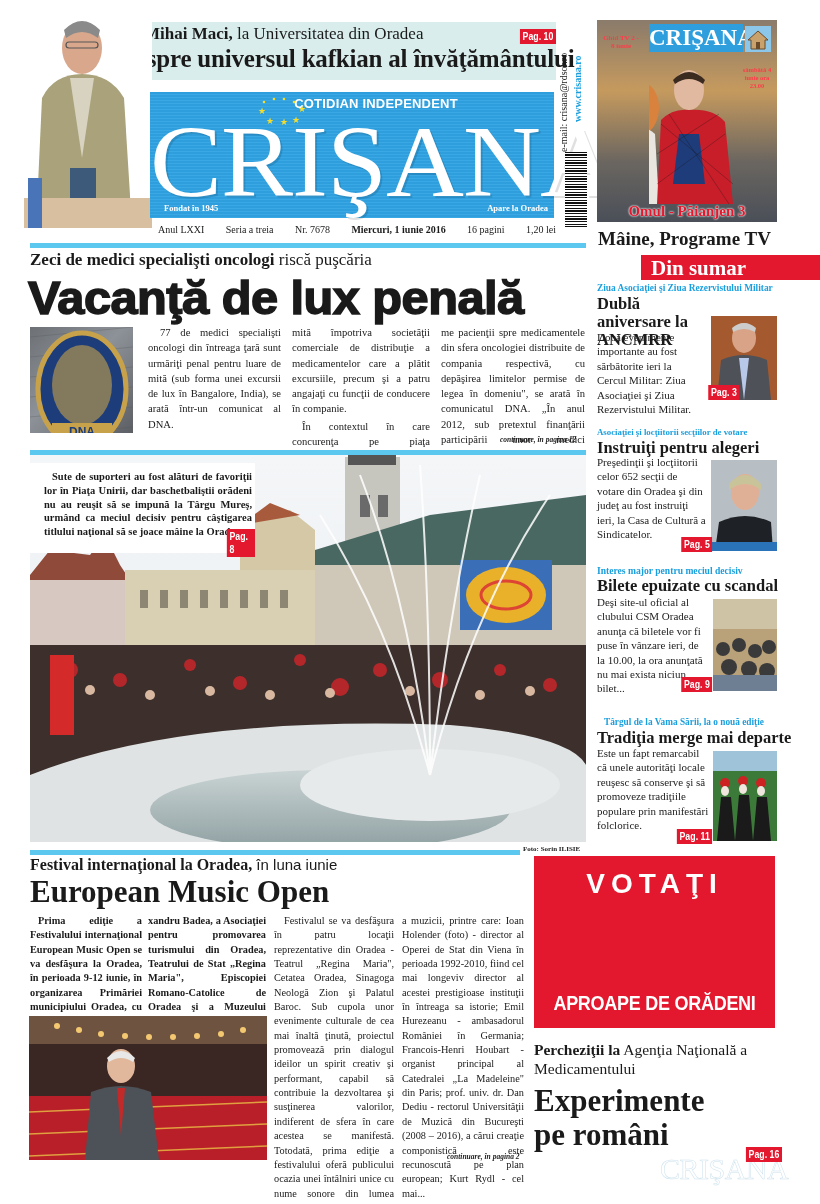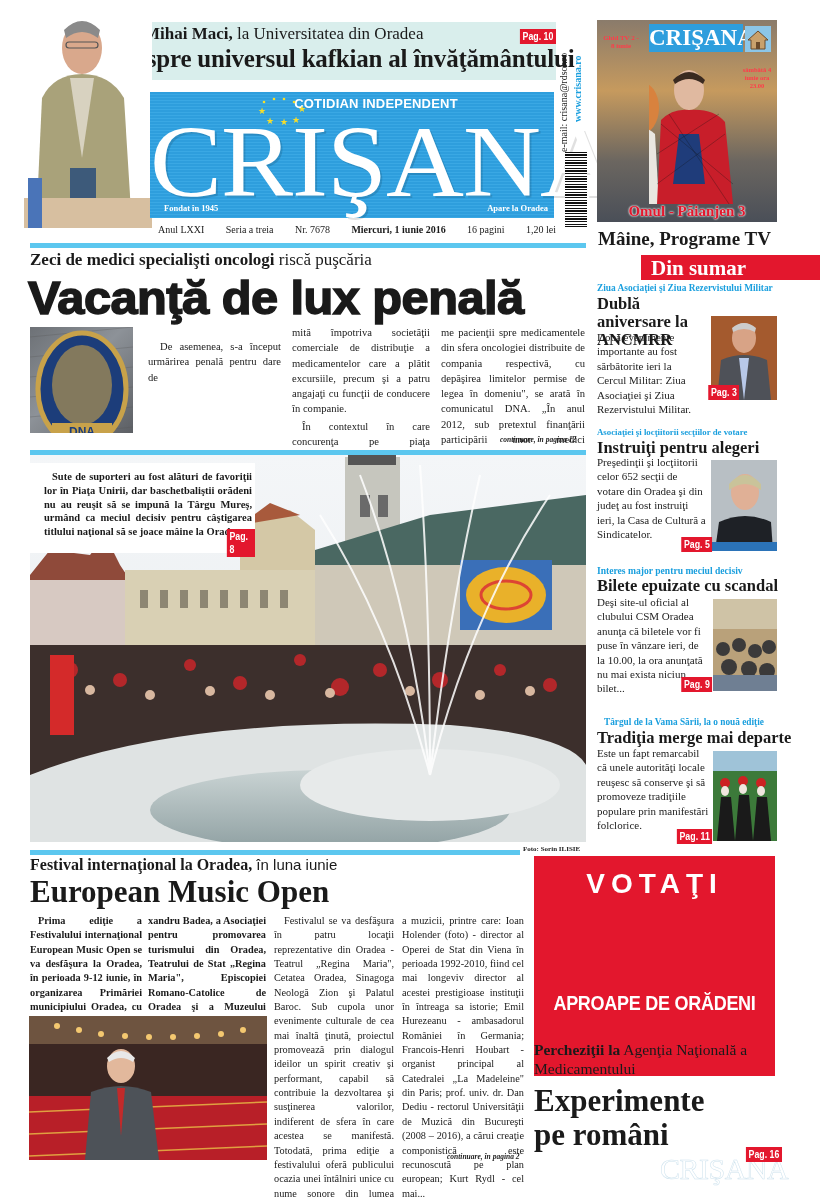--- a/index.html
+++ b/index.html
@@ -87,21 +87,21 @@
   #emo-c1 { left: 30px; top: 914px; width: 112px; }
   #emo-c2 { left: 148px; top: 914px; width: 118px; }
   #emo-c3 { left: 274px; top: 914px; width: 120px; }
   #emo-c4 { left: 402px; top: 914px; width: 122px; }
   #emo-c3, #emo-c4 { font-size: 10.3px; line-height: 14.35px; }
   #emo-c1, #emo-c2 { font-size: 10.3px; line-height: 14.35px; }
   #emo-cont { left: 447px; top: 1152px; font-size: 7.5px; font-style: italic; font-weight: bold; white-space: nowrap; }
   #holender-photo { left: 29px; top: 1016px; width: 238px; height: 144px; }
 
   
-  #ad { left: 534px; top: 856px; width: 241px; height: 220px; background: #e3172d; }
+  #ad { left: 534px; top: 856px; width: 241px; height: 172px; background: #e3172d; }
   #ad-top { position: absolute; left: 0; right: 0; top: 12px; text-align: center; color: #fff; font-family: "Liberation Sans", sans-serif; font-size: 28px; font-weight: bold; letter-spacing: 6px; }
   #ad-logo { position: absolute; left: 84px; top: 66px; width: 70px; height: 70px; background: #fff; }
   #ad-psd { position: absolute; left: 0; right: 0; bottom: 3px; text-align: center; color: #e3172d; font-family: "Liberation Sans", sans-serif; font-weight: bold; font-size: 20px; }
   #ad-bottom { position: absolute; left: 0; right: 0; top: 136px; text-align: center; color: #fff; font-family: "Liberation Sans", sans-serif; font-size: 20px; font-weight: bold; letter-spacing: -0.3px; transform: scaleX(0.9); }
 
   #med-kicker { left: 534px; top: 1040px; width: 240px; font-size: 15.5px; line-height: 19px; }
   #med-title { left: 534px; top: 1084px; font-size: 31px; font-weight: bold; line-height: 34px; }
   #med-pag { left: 741px; top: 1144px; }
   #watermark { left: 660px; top: 1152px; font-size: 30px; color: transparent; -webkit-text-stroke: 0.5px #cfe3ee; letter-spacing: -0.5px; }
 </style>
@@ -285,20 +285,21 @@
         <path d="M0 10 L103 0 M0 30 L103 20 M0 50 L103 40 M0 70 L103 60 M0 90 L103 80 M0 110 L103 100"></path>
       </g>
     <ellipse cx="52" cy="62" rx="44" ry="56" fill="#1c3d7a" stroke="#c8a24a" stroke-width="5"></ellipse>
     <ellipse cx="52" cy="58" rx="30" ry="40" fill="#c8a24a" opacity="0.6"></ellipse>
     <rect x="22" y="96" width="60" height="16" fill="#c8a24a"></rect>
     <text x="52" y="109" font-size="12" font-weight="bold" fill="#1c3d7a" text-anchor="middle" font-family="Liberation Sans, sans-serif">DNA</text>
   </svg>
 </div>
 
 <div class="abs col-text" id="lead-c1">
+  <p class="bold" style="text-indent:12px;">77 de medici specialişti oncologi din întreaga ţară sunt urmăriţi penal pentru luare de mită (sub forma unei excursii de lux în Bangalore, India), se arată într-un comunicat al DNA.</p>
   <p style="text-indent:12px;margin-top:14px;">De asemenea, s-a început urmărirea penală pentru dare de</p>
 </div>
 <div class="abs col-text" id="lead-c2">
   <p>mită împotriva societăţii comerciale de distribuţie a medicamentelor care a plătit excursiile, precum şi a patru angajaţi cu funcţii de conducere în companie.</p>
   <p style="text-indent:10px;margin-top:2px;">În contextul în care concurenţa pe piaţa farmaceutică era puternică, a apărut necesitatea unor măsuri de natură să determine medicii să prescrie sau să îndru-</p>
 </div>
 <div class="abs col-text" id="lead-c3">
   <p>me pacienţii spre medicamentele din sfera oncologiei distribuite de compania respectivă, cu depăşirea limitelor permise de legea în domeniu", se arată în comunicatul DNA. „În anul 2012, sub pretextul finanţării participării unor medici oncologi...</p>
 </div>
 <div class="abs" id="lead-cont">continuare, în pagina 12</div>

